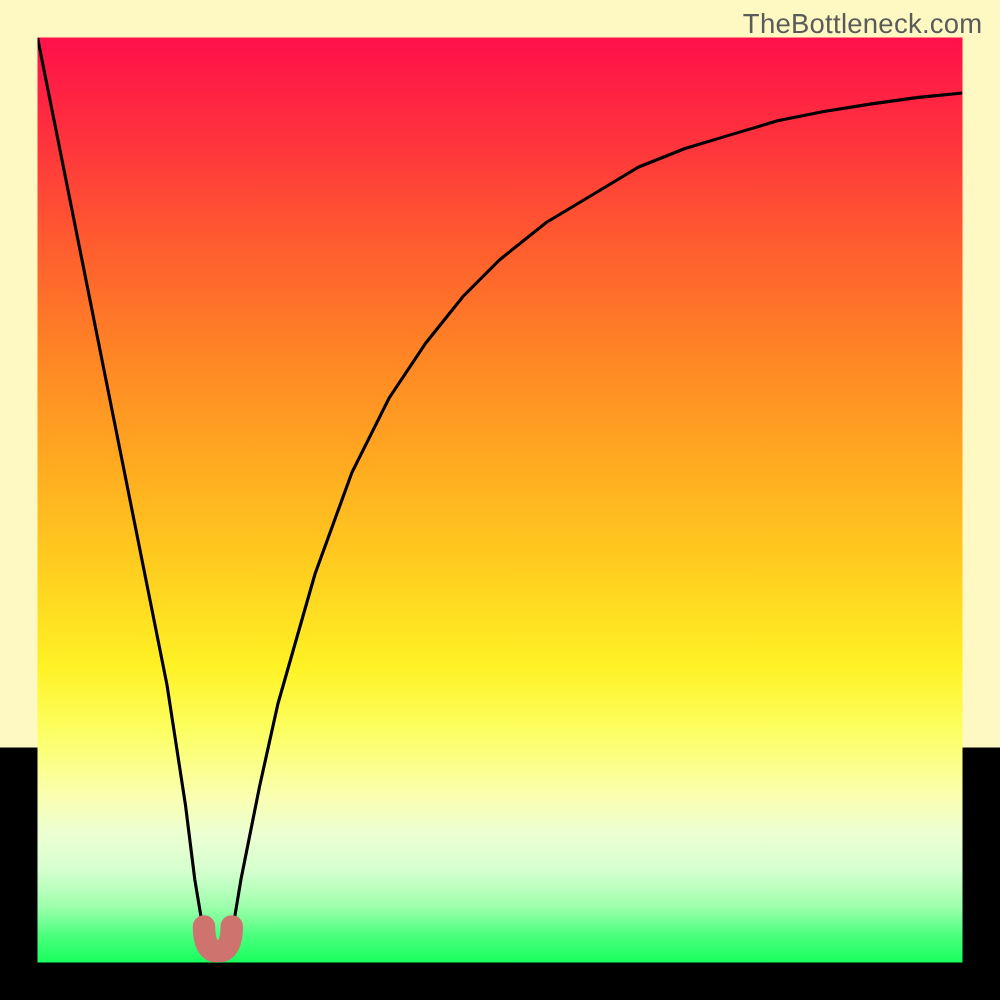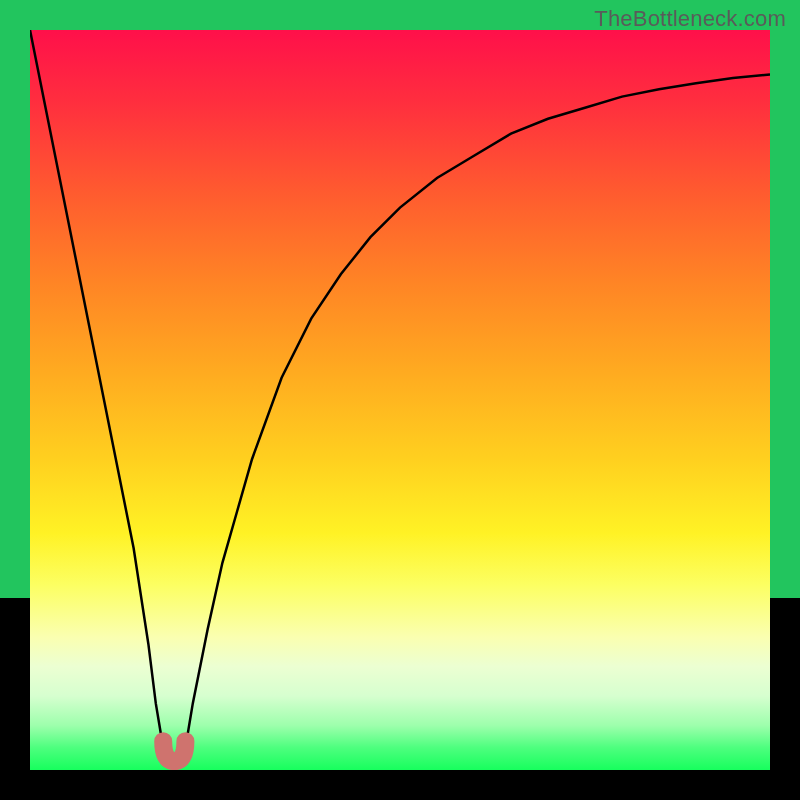--- a/index.html
+++ b/index.html
@@ -8,21 +8,21 @@
     width: 800px;
     height: 800px;
     overflow: hidden;
     background: #000;
     font-family: Arial, Helvetica, sans-serif;
   }
   .frame {
     position: relative;
     width: 800px;
     height: 598px;
-    background: #22c55e;
+    background: #fef9c3;
   }
   .plot-area {
     position: absolute;
     left: 30px;
     top: 30px;
     width: 740px;
     height: 740px;
     background: linear-gradient(
       to bottom,
       #ff104a 0%,

